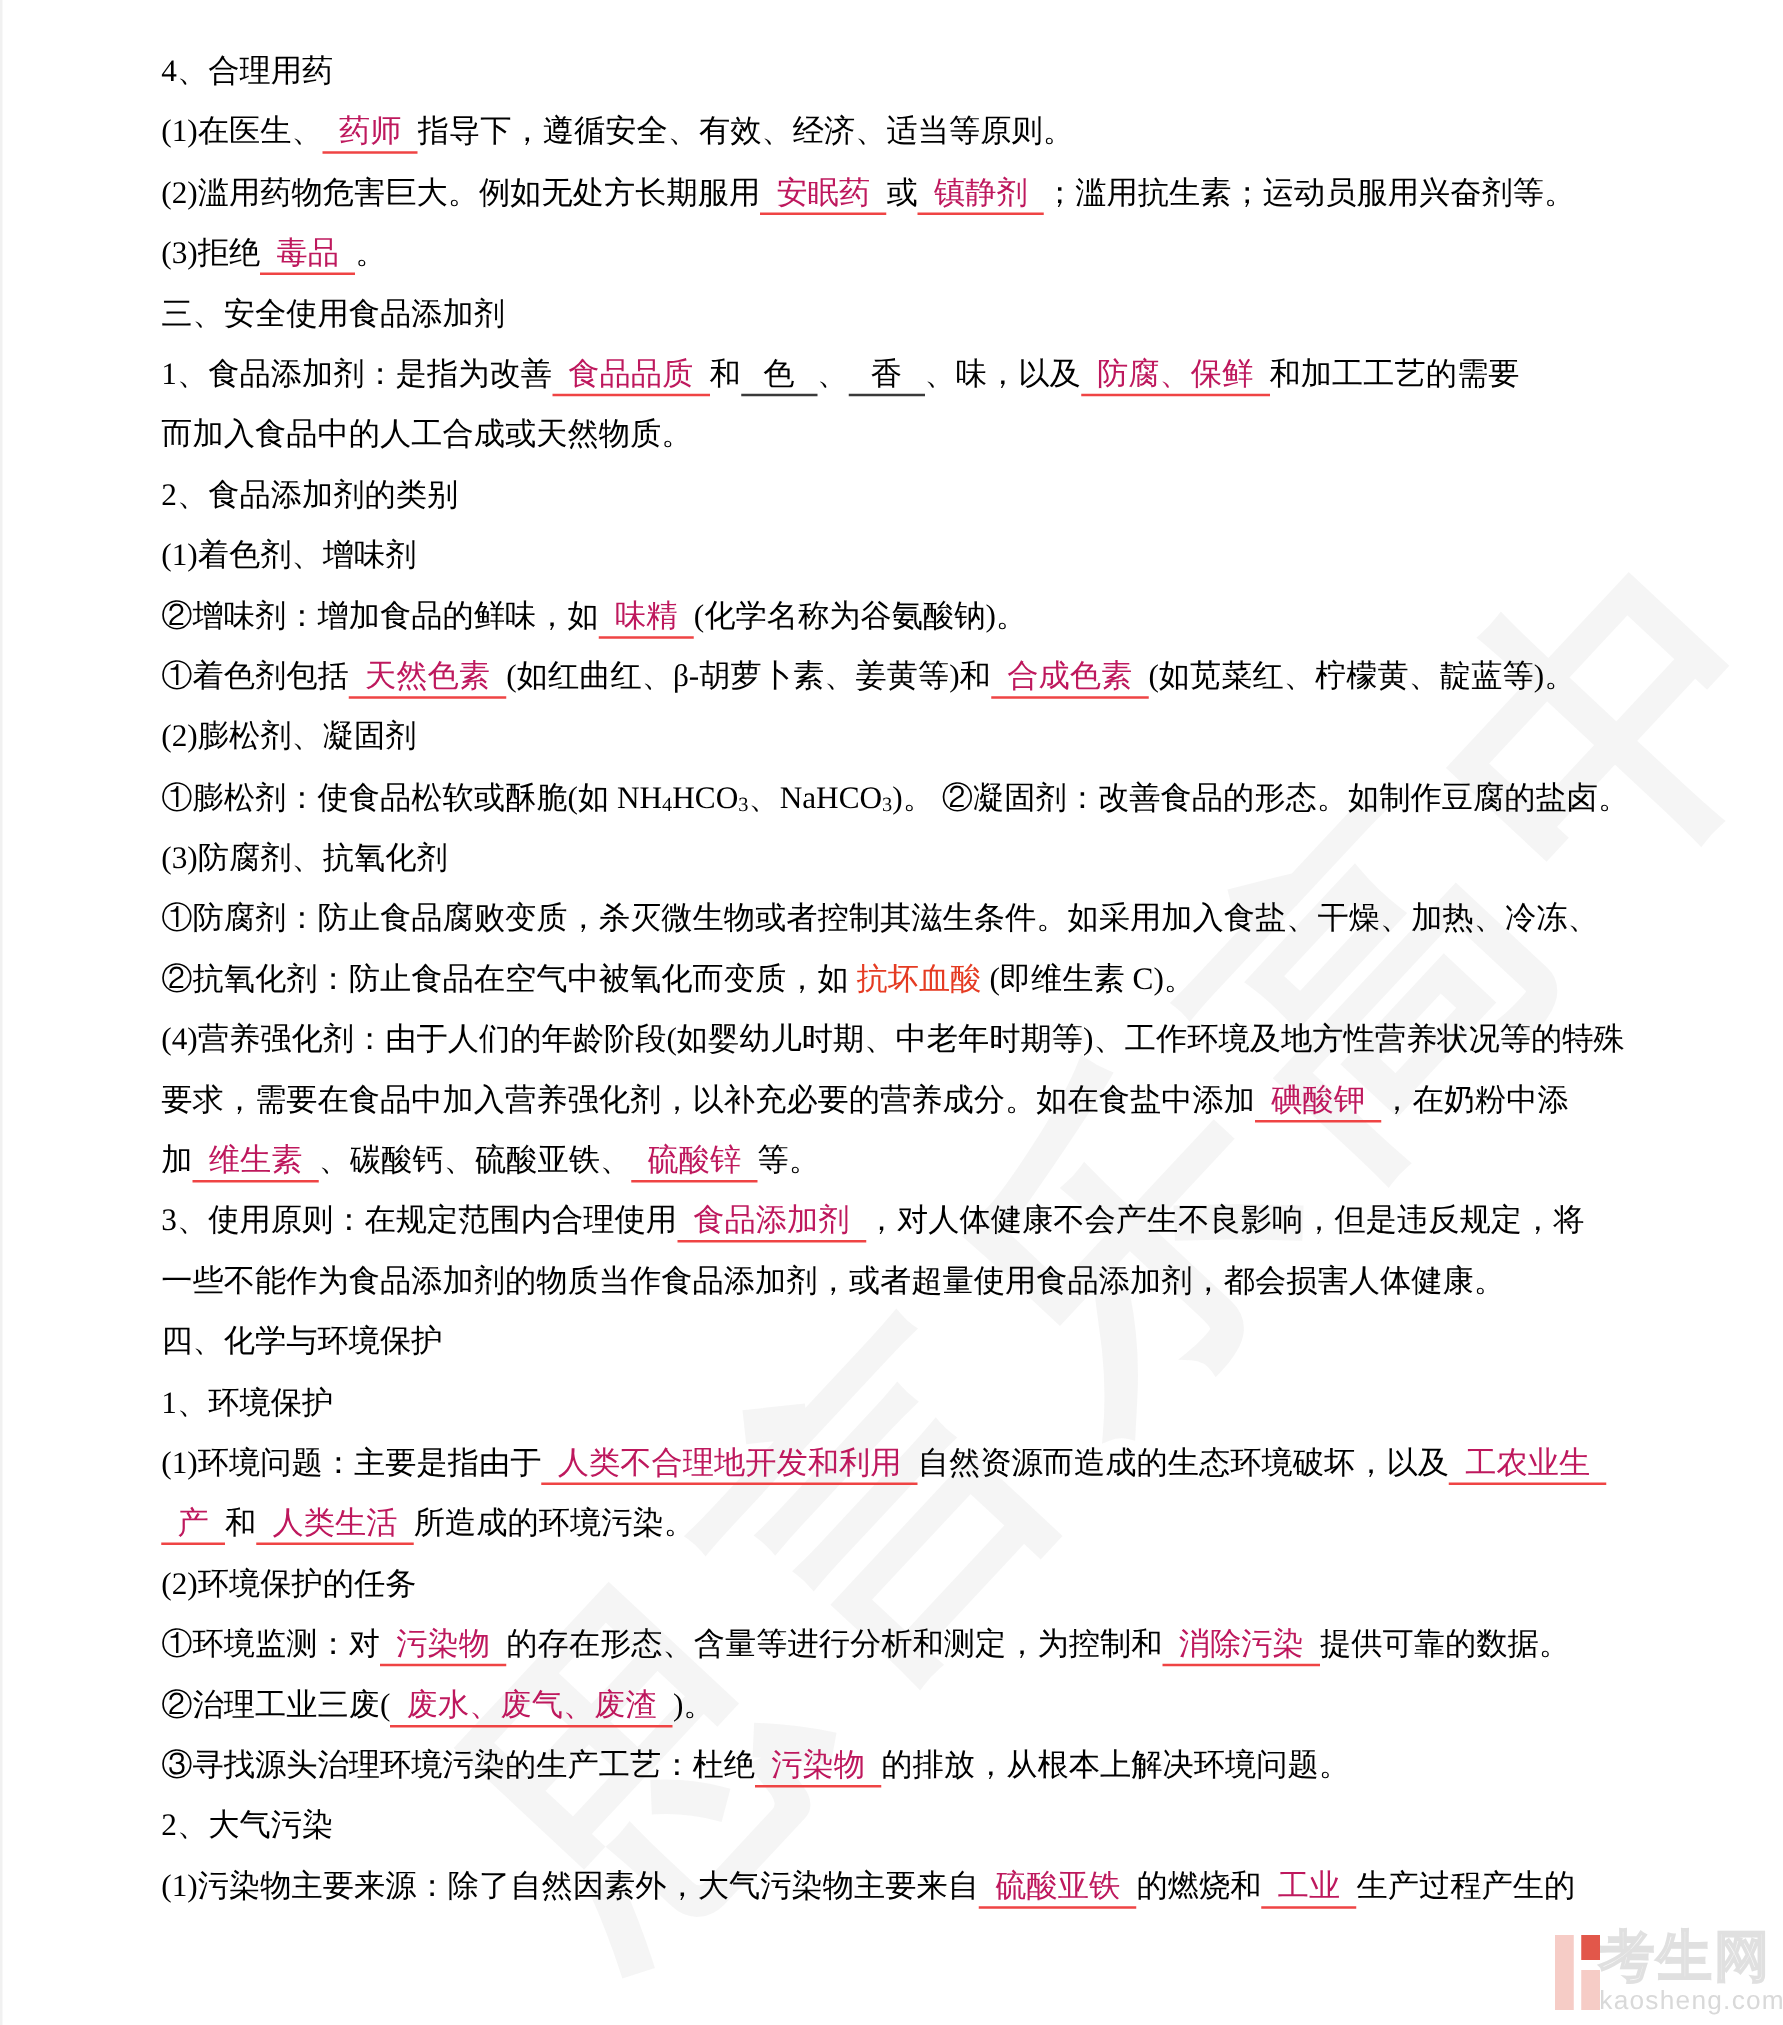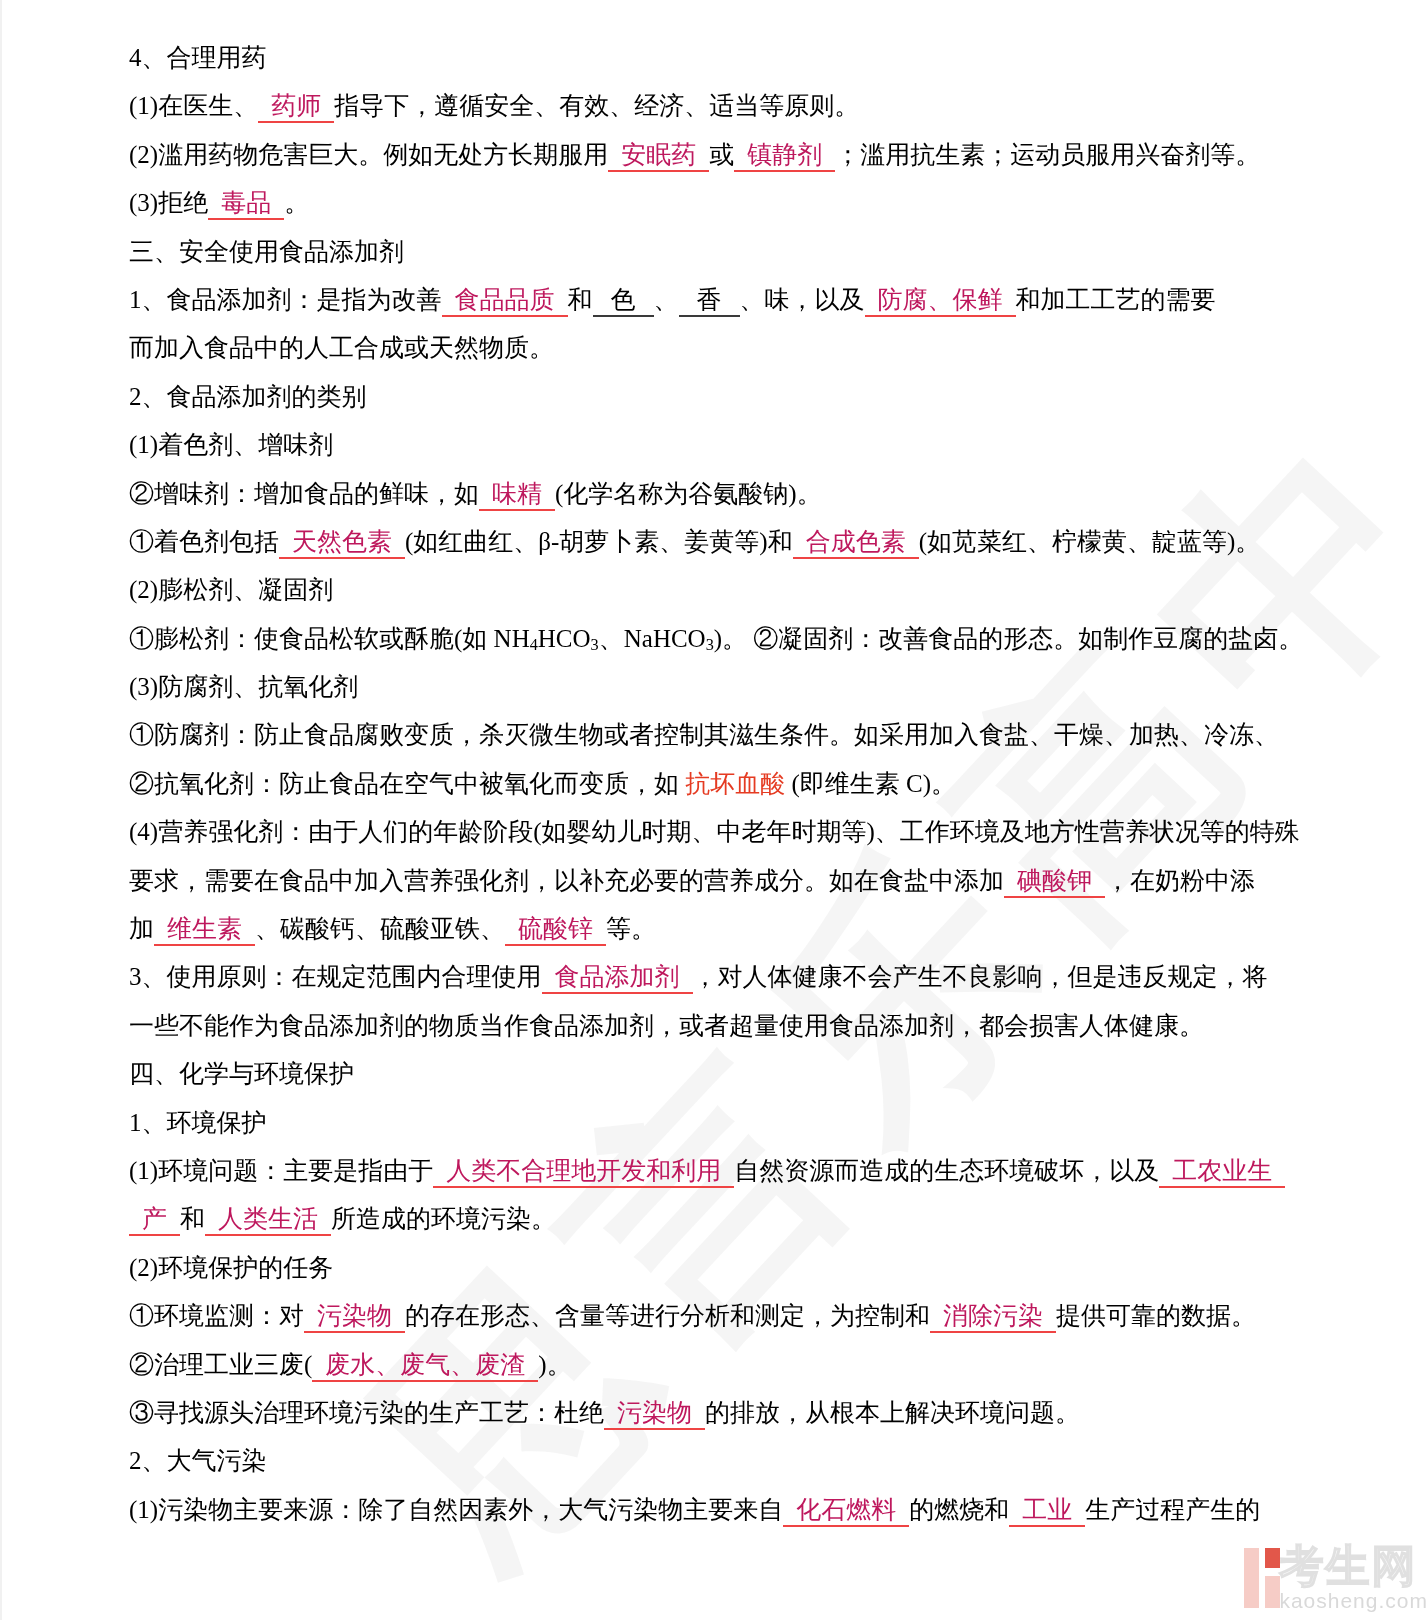--- a/index.html
+++ b/index.html
@@ -139,21 +139,21 @@
     <div class="line"><span class="seg-n">一些不能作为食品添加剂的物质当作食品添加剂，或者超量使用食品添加剂，都会损害人体健康。</span></div>
     <div class="line"><span class="seg-n">四、化学与环境保护</span></div>
     <div class="line"><span class="seg-n">1、环境保护</span></div>
     <div class="line"><span class="seg-n">(1)环境问题：主要是指由于</span><span class="seg-r">人类不合理地开发和利用</span><span class="seg-n">自然资源而造成的生态环境破坏，以及</span><span class="seg-r">工农业生</span></div>
     <div class="line"><span class="seg-r">产</span><span class="seg-n">和</span><span class="seg-r">人类生活</span><span class="seg-n">所造成的环境污染。</span></div>
     <div class="line"><span class="seg-n">(2)环境保护的任务</span></div>
     <div class="line"><span class="seg-n">①环境监测：对</span><span class="seg-r">污染物</span><span class="seg-n">的存在形态、含量等进行分析和测定，为控制和</span><span class="seg-r">消除污染</span><span class="seg-n">提供可靠的数据。</span></div>
     <div class="line"><span class="seg-n">②治理工业三废(</span><span class="seg-r">废水、废气、废渣</span><span class="seg-n">)。</span></div>
     <div class="line"><span class="seg-n">③寻找源头治理环境污染的生产工艺：杜绝</span><span class="seg-r">污染物</span><span class="seg-n">的排放，从根本上解决环境问题。</span></div>
     <div class="line"><span class="seg-n">2、大气污染</span></div>
-    <div class="line"><span class="seg-n">(1)污染物主要来源：除了自然因素外，大气污染物主要来自</span><span class="seg-r">化石燃料</span><span class="seg-n">的燃烧和</span><span class="seg-r">工业</span><span class="seg-n">生产过程产生的</span></div>
+    <div class="line"><span class="seg-n">(1)污染物主要来源：除了自然因素外，大气污染物主要来自</span><span class="seg-r">硫酸亚铁</span><span class="seg-n">的燃烧和</span><span class="seg-r">工业</span><span class="seg-n">生产过程产生的</span></div>
   </div>
 
 <div class="logo">
   <div class="logo-icon">
     <div class="bar-left"></div>
     <div class="sq-right"></div>
     <div class="bar-right"></div>
   </div>
   <div class="logo-text">
     <div class="logo-name">考生网</div>

